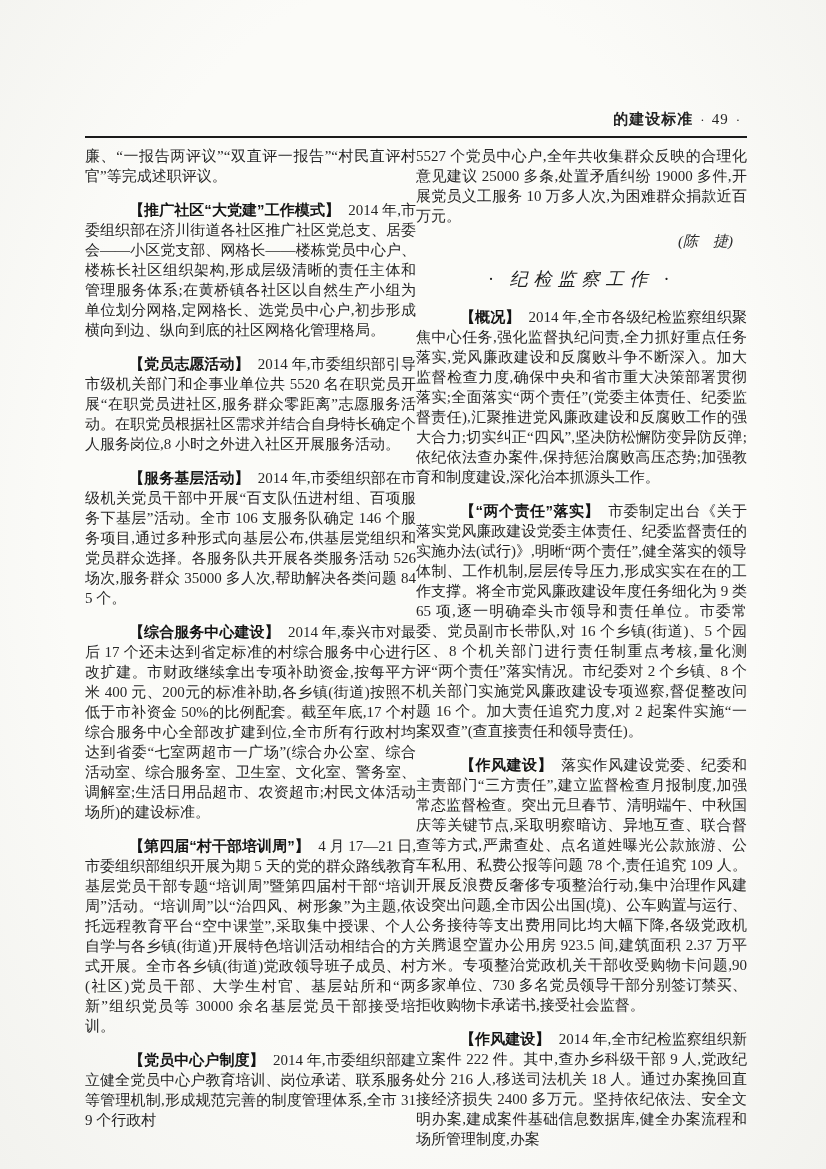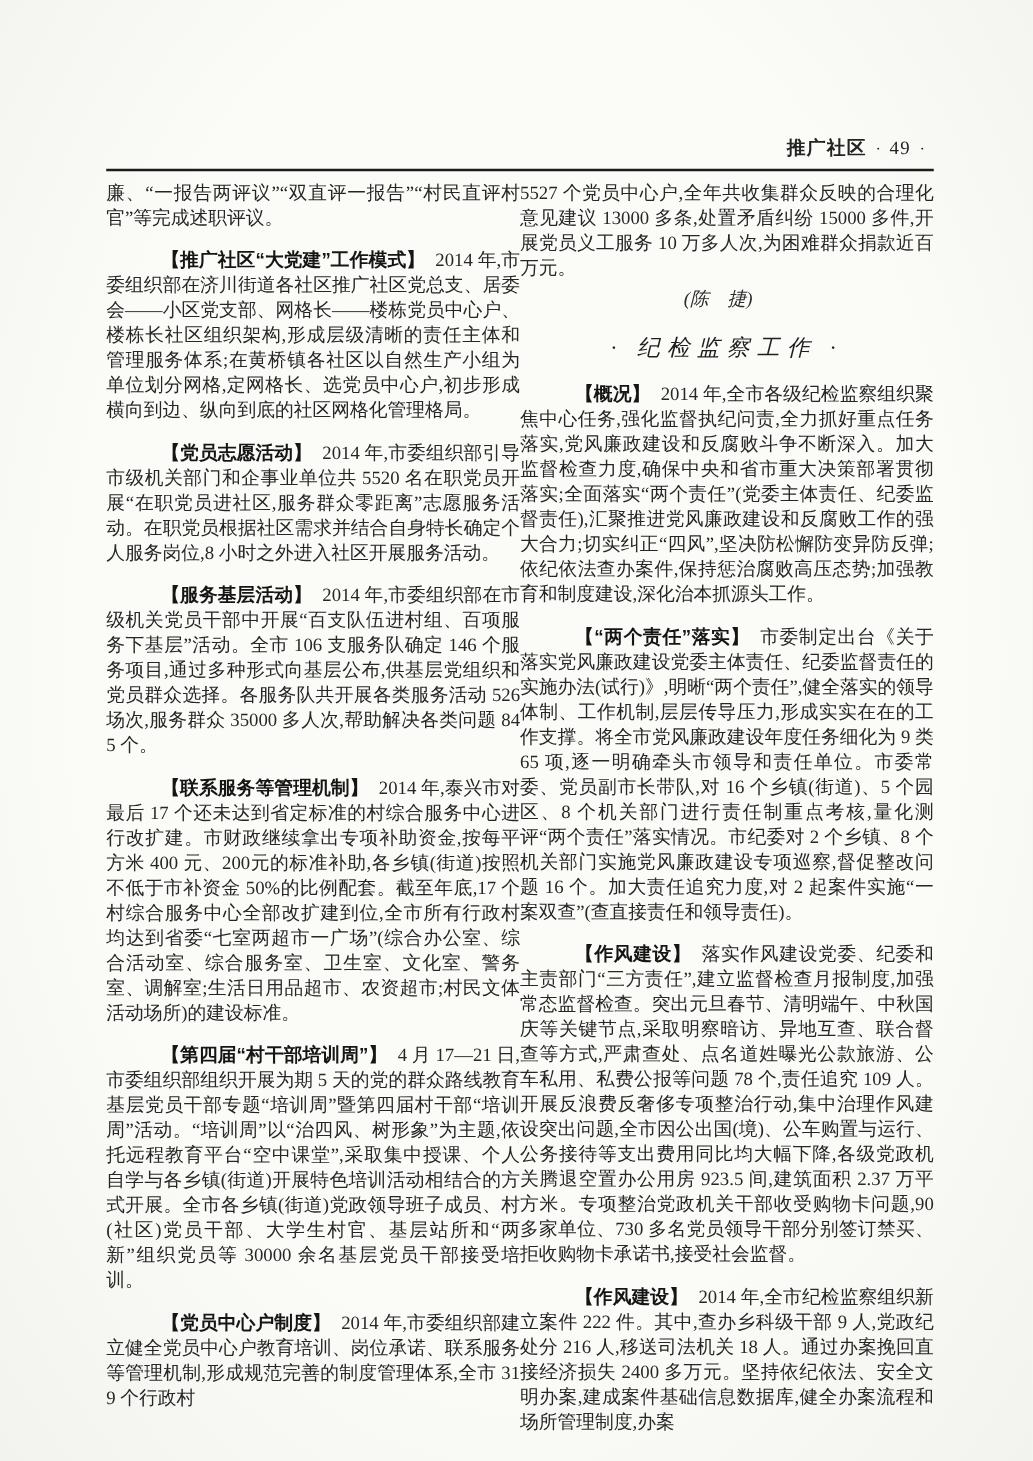--- a/index.html
+++ b/index.html
@@ -75,21 +75,21 @@
   .entry-title {
     font-family: "Liberation Sans", sans-serif;
     font-weight: bold;
     color: #151515;
     margin-right: 0.55em;
     margin-left: 44px;
   }
 
   
   .byline {
-    text-align: center;
+    text-align: right;
     padding-right: 14px;
     margin-top: 5px;
     font-size: 15px;
     line-height: 20px;
     font-style: italic;
     color: #2b2b2b;
   }
 
   
   .section-heading {
@@ -104,21 +104,21 @@
     white-space: nowrap;
   }
 </style>
 </head>
 <body>
 
 <div class="page">
   <div class="content">
 
     <div class="running-head">
-      <span class="folio-section">推广社区</span>
+      <span class="folio-section">的建设标准</span>
       <span class="dot">·</span>
       <span class="folio-number">49</span>
       <span class="dot">·</span>
     </div>
 
     <div class="columns">
 
       <div class="col">
         <p class="para">廉、“一报告两评议”“双直评一报告”“村民直评村官”等完成述职评议。</p>
 
@@ -128,34 +128,34 @@
 
         <p class="entry">
           <span class="entry-title">【党员志愿活动】</span><span class="entry-body">2014 年,市委组织部引导市级机关部门和企事业单位共 5520 名在职党员开展“在职党员进社区,服务群众零距离”志愿服务活动。在职党员根据社区需求并结合自身特长确定个人服务岗位,8 小时之外进入社区开展服务活动。</span>
         </p>
 
         <p class="entry">
           <span class="entry-title">【服务基层活动】</span><span class="entry-body">2014 年,市委组织部在市级机关党员干部中开展“百支队伍进村组、百项服务下基层”活动。全市 106 支服务队确定 146 个服务项目,通过多种形式向基层公布,供基层党组织和党员群众选择。各服务队共开展各类服务活动 526 场次,服务群众 35000 多人次,帮助解决各类问题 845 个。</span>
         </p>
 
         <p class="entry">
-          <span class="entry-title">【联系服务等管理机制】</span><span class="entry-body">2014 年,泰兴市对最后 17 个还未达到省定标准的村综合服务中心进行改扩建。市财政继续拿出专项补助资金,按每平方米 400 元、200元的标准补助,各乡镇(街道)按照不低于市补资金 50%的比例配套。截至年底,17 个村综合服务中心全部改扩建到位,全市所有行政村均达到省委“七室两超市一广场”(综合办公室、综合活动室、综合服务室、卫生室、文化室、警务室、调解室;生活日用品超市、农资超市;村民文体活动场所)的建设标准。</span>
+          <span class="entry-title">【综合服务中心建设】</span><span class="entry-body">2014 年,泰兴市对最后 17 个还未达到省定标准的村综合服务中心进行改扩建。市财政继续拿出专项补助资金,按每平方米 400 元、200元的标准补助,各乡镇(街道)按照不低于市补资金 50%的比例配套。截至年底,17 个村综合服务中心全部改扩建到位,全市所有行政村均达到省委“七室两超市一广场”(综合办公室、综合活动室、综合服务室、卫生室、文化室、警务室、调解室;生活日用品超市、农资超市;村民文体活动场所)的建设标准。</span>
         </p>
 
         <p class="entry">
           <span class="entry-title">【第四届“村干部培训周”】</span><span class="entry-body">4 月 17—21 日,市委组织部组织开展为期 5 天的党的群众路线教育基层党员干部专题“培训周”暨第四届村干部“培训周”活动。“培训周”以“治四风、树形象”为主题,依托远程教育平台“空中课堂”,采取集中授课、个人自学与各乡镇(街道)开展特色培训活动相结合的方式开展。全市各乡镇(街道)党政领导班子成员、村(社区)党员干部、大学生村官、基层站所和“两新”组织党员等 30000 余名基层党员干部接受培训。</span>
         </p>
 
         <p class="entry">
           <span class="entry-title">【党员中心户制度】</span><span class="entry-body">2014 年,市委组织部建立健全党员中心户教育培训、岗位承诺、联系服务等管理机制,形成规范完善的制度管理体系,全市 319 个行政村</span>
         </p>
       </div>
 
       <div class="col">
-        <p class="para">5527 个党员中心户,全年共收集群众反映的合理化意见建议 13000 多条,处置矛盾纠纷 15000 多件,开展党员义工服务 10 万多人次,为困难群众捐款近百万元。</p>
+        <p class="para">5527 个党员中心户,全年共收集群众反映的合理化意见建议 25000 多条,处置矛盾纠纷 19000 多件,开展党员义工服务 10 万多人次,为困难群众捐款近百万元。</p>
 
         <p class="byline">(陈　捷)</p>
 
         <h2 class="section-heading">· 纪检监察工作 ·</h2>
 
         <p class="entry">
           <span class="entry-title">【概况】</span><span class="entry-body">2014 年,全市各级纪检监察组织聚焦中心任务,强化监督执纪问责,全力抓好重点任务落实,党风廉政建设和反腐败斗争不断深入。加大监督检查力度,确保中央和省市重大决策部署贯彻落实;全面落实“两个责任”(党委主体责任、纪委监督责任),汇聚推进党风廉政建设和反腐败工作的强大合力;切实纠正“四风”,坚决防松懈防变异防反弹;依纪依法查办案件,保持惩治腐败高压态势;加强教育和制度建设,深化治本抓源头工作。</span>
         </p>
 
         <p class="entry">

